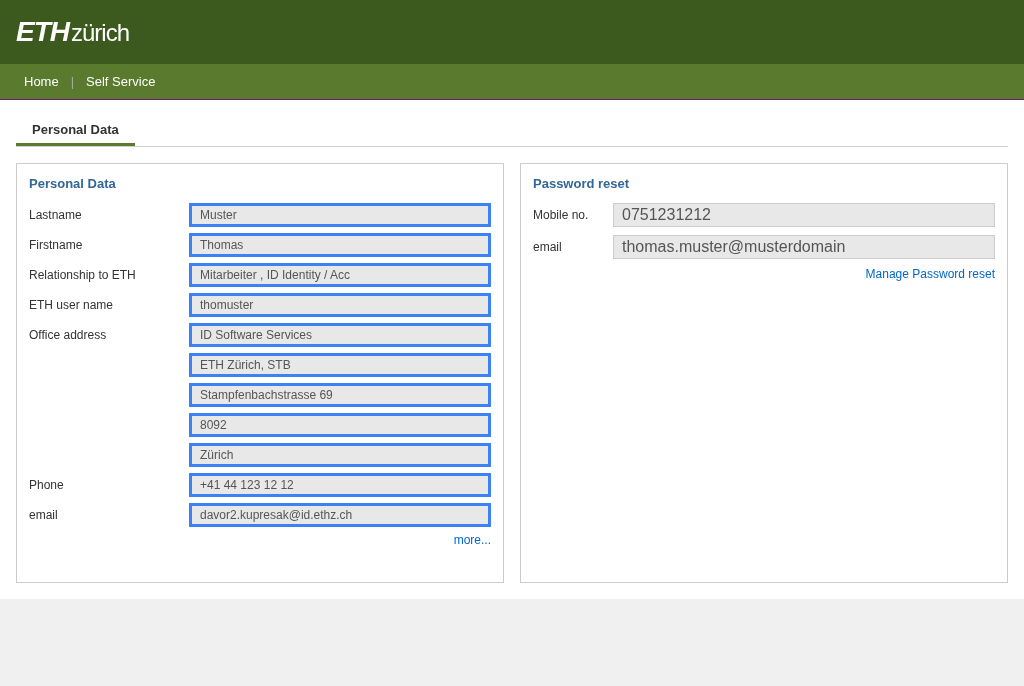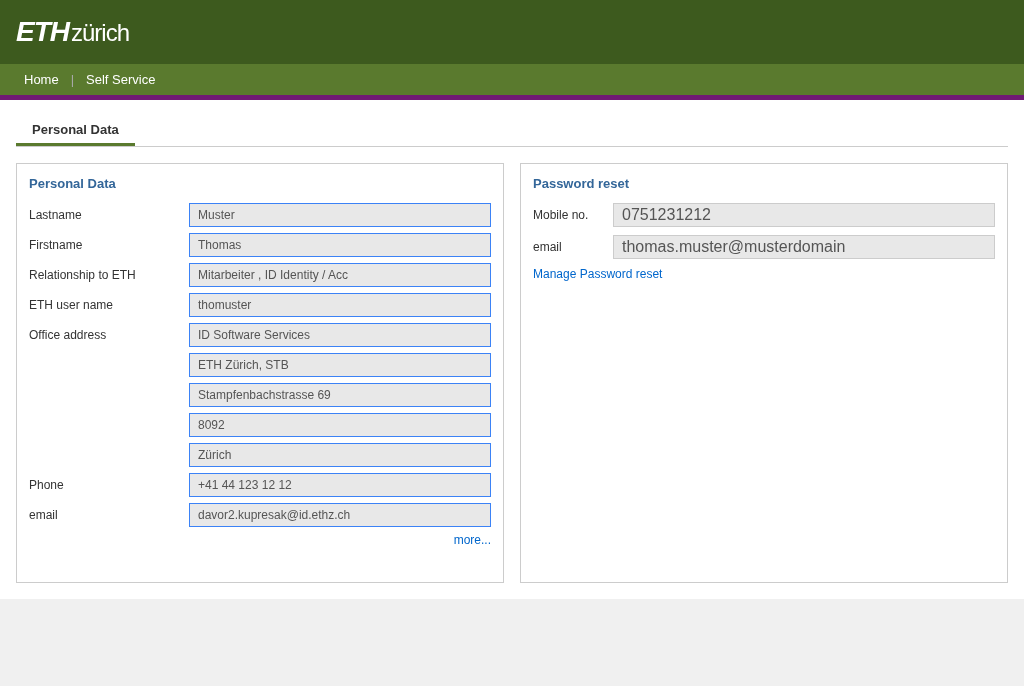--- a/index.html
+++ b/index.html
@@ -33,21 +33,21 @@
       color: white;
     }
 
     
     .navbar {
       background-color: #5a7a2e;
       height: 36px;
       display: flex;
       align-items: center;
       padding: 0 16px;
-      border-bottom: 5px solid #701a75;
+      border-bottom: 1px solid #701a75;
     }
     .navbar a {
       color: white;
       text-decoration: none;
       font-size: 13px;
       padding: 0 8px;
     }
     .navbar .separator {
       color: #aaa;
       margin: 0 4px;
@@ -108,21 +108,21 @@
       gap: 40px;
     }
     .field-label {
       width: 120px;
       color: #333;
       font-size: 12px;
       flex-shrink: 0;
     }
     .field-value {
       background: #e8e8e8;
-      border: 1px solid #3b82f6;
+      border: 3px solid #3b82f6;
       padding: 3px 8px;
       font-size: 12px;
       color: #555;
       flex: 1;
       height: 24px;
       display: flex;
       align-items: center;
     }
 
     
@@ -146,21 +146,21 @@
       flex: 1;
       height: 24px;
       display: flex;
       align-items: center;
     }
     .manage-link {
       color: #0066cc;
       font-size: 12px;
       text-decoration: none;
       display: block;
-      text-align: left;
+      text-align: right;
       margin-top: 8px;
     }
 
     
     .edu-id-box {
       background: #e8e8e8;
       border: 1px solid #ccc;
       padding: 4px 8px;
       font-size: 11px;
       color: #555;

